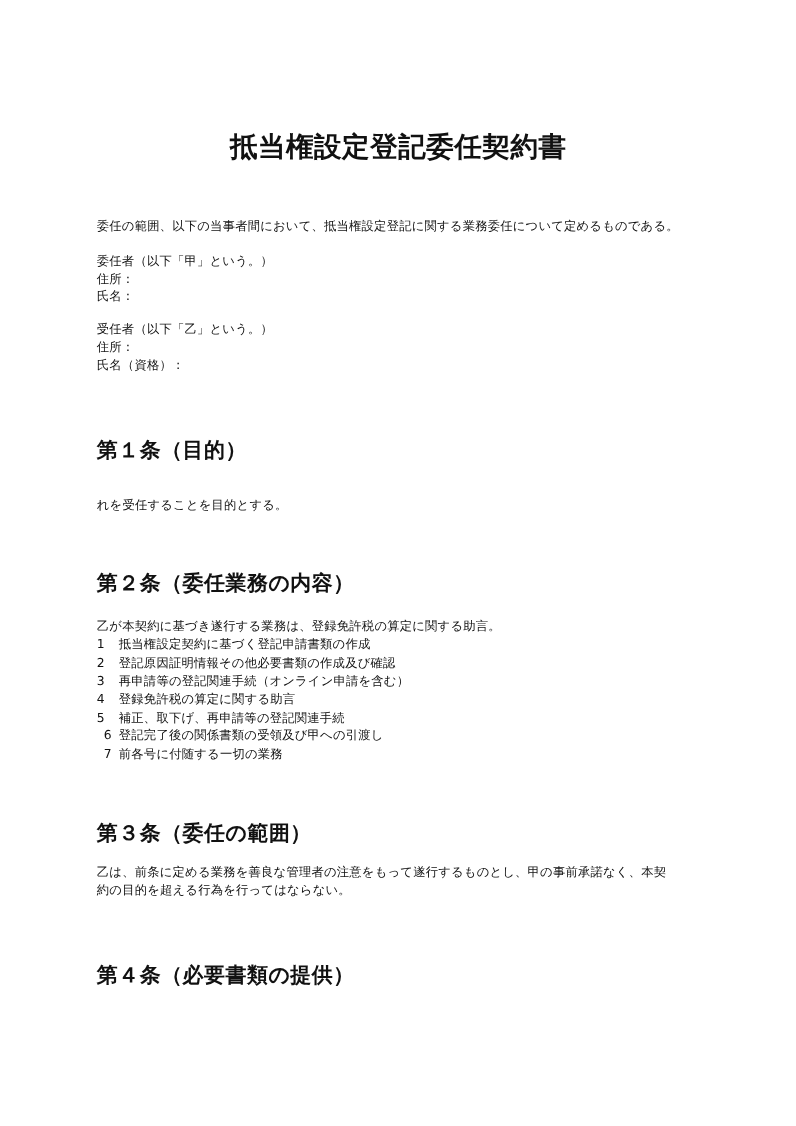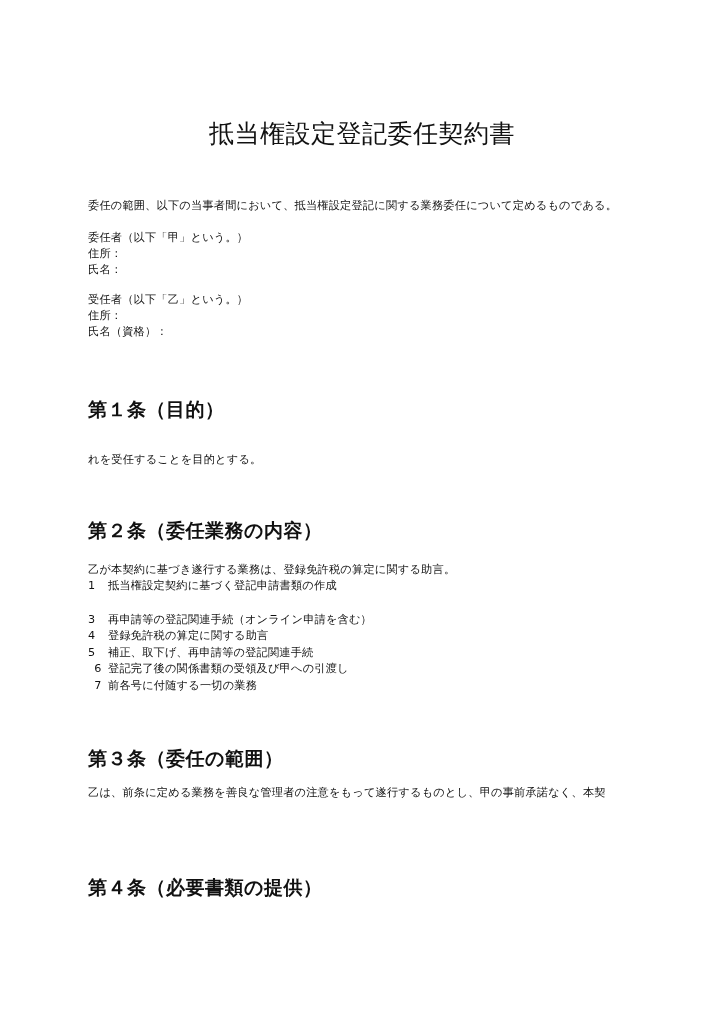--- a/index.html
+++ b/index.html
@@ -4,21 +4,21 @@
 <style>
   html, body { margin: 0; padding: 0; background: #ffffff; }
   body {
     width: 724px; height: 1024px; position: relative; overflow: hidden;
     font-family: "DejaVu Sans", "Liberation Sans", sans-serif;
     color: #111111;
   }
   .page { position: absolute; left: 0; top: 0; width: 724px; height: 1024px; background: #fff; }
   .title {
     position: absolute; left: 0; top: 116px; width: 724px; text-align: center;
-    font-size: 25px; font-weight: normal; letter-spacing: 0.5px; line-height: 36px;
+    font-size: 25px; font-weight: bold; letter-spacing: 0.5px; line-height: 36px;
   }
   .line {
     position: absolute; left: 88px; font-size: 11.2px; line-height: 16px;
     white-space: nowrap; letter-spacing: 0.2px;
   }
   .heading {
     position: absolute; left: 88px; font-size: 19px; font-weight: bold;
     line-height: 26px; white-space: nowrap; letter-spacing: 0.5px;
   }
   .list-item { position: absolute; left: 88px; font-size: 11.2px; line-height: 16px; white-space: nowrap; letter-spacing: 0.2px; }
@@ -43,34 +43,38 @@
 
   <div class="heading" style="top:396px;">第１条（目的）</div>
   <div class="line" style="top:452px;">れを受任することを目的とする。</div>
 
   <div class="heading" style="top:517px;">第２条（委任業務の内容）</div>
   <div class="line" style="top:562px;">乙が本契約に基づき遂行する業務は、登録免許税の算定に関する助言。</div>
 
   <div class="list-item" style="top:578px;">
     <span class="num">1</span><span>抵当権設定契約に基づく登記申請書類の作成</span>
   </div>
+  <div class="list-item" style="top:595px;">
+    <span class="num">2</span><span>登記原因証明情報その他必要書類の作成及び確認</span>
+  </div>
   <div class="list-item" style="top:612px;">
     <span class="num">3</span><span>再申請等の登記関連手続（オンライン申請を含む）</span>
   </div>
   <div class="list-item" style="top:628px;">
     <span class="num">4</span><span>登録免許税の算定に関する助言</span>
   </div>
   <div class="list-item" style="top:645px;">
     <span class="num">5</span><span>補正、取下げ、再申請等の登記関連手続</span>
   </div>
   <div class="list-item" style="top:661px;text-align:center;">
     <span class="num">6</span><span>登記完了後の関係書類の受領及び甲への引渡し</span>
   </div>
   <div class="list-item" style="top:678px;text-align:center;">
     <span class="num">7</span><span>前各号に付随する一切の業務</span>
   </div>
 
   <div class="heading" style="top:745px;">第３条（委任の範囲）</div>
   <div class="line" style="top:785px;">乙は、前条に定める業務を善良な管理者の注意をもって遂行するものとし、甲の事前承諾なく、本契</div>
+  <div class="line" style="top:802px;">約の目的を超える行為を行ってはならない。</div>
 
   <div class="heading" style="top:874px;">第４条（必要書類の提供）</div>
 
 </div>
 
 </body></html>

